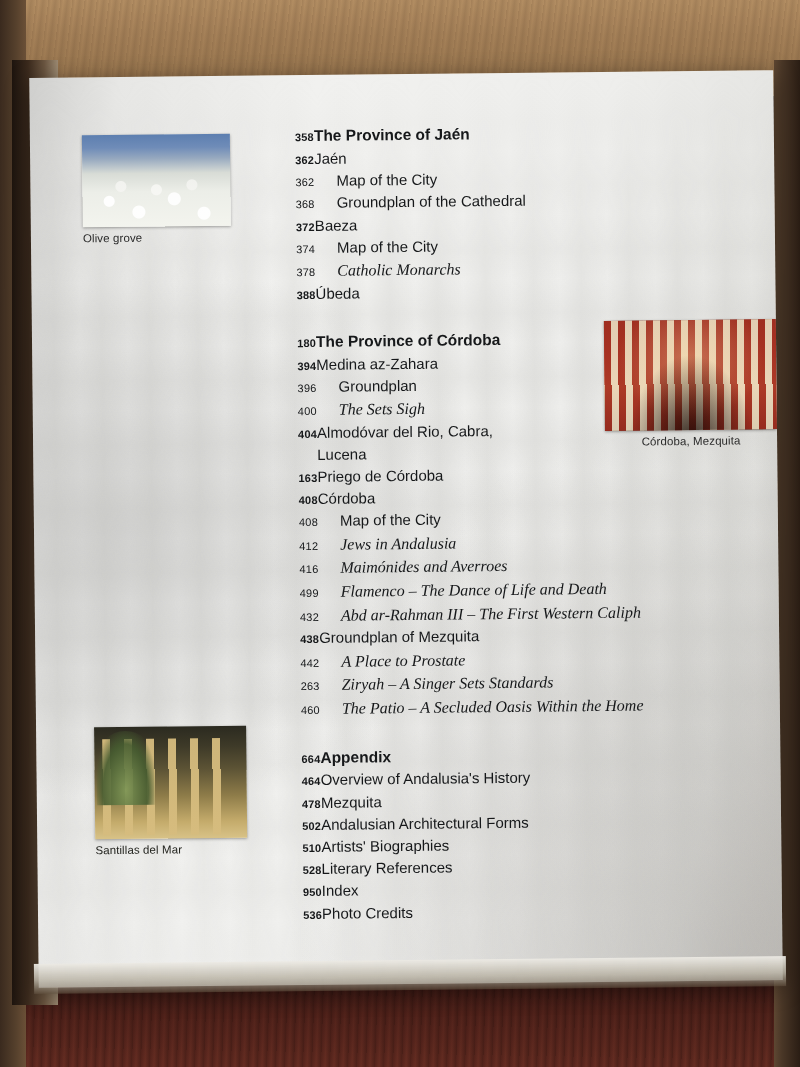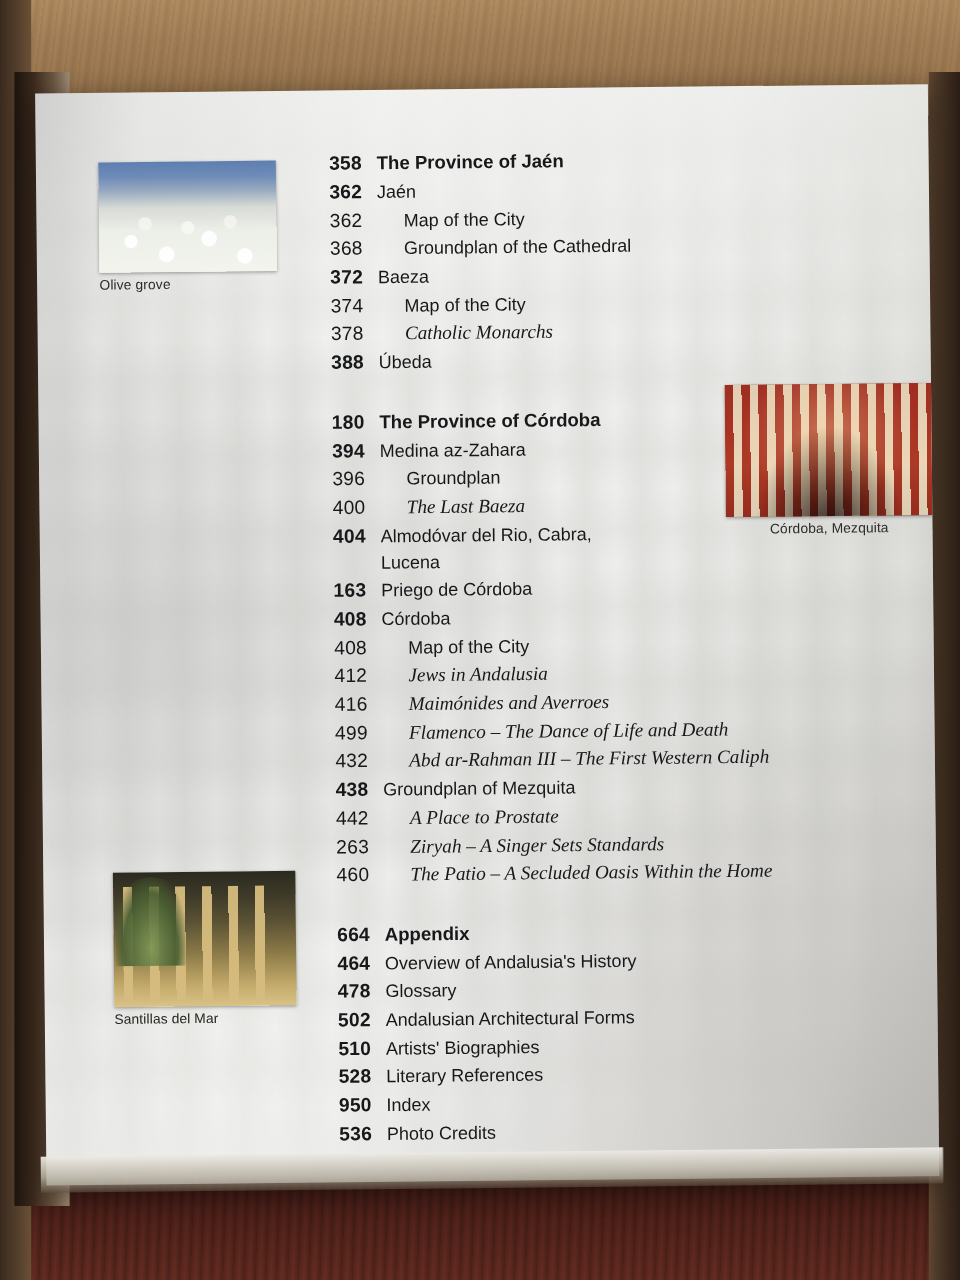--- a/index.html
+++ b/index.html
@@ -77,22 +77,22 @@
   .toc-group { margin-bottom: 26px; }
   .toc-row {
     display: flex;
     align-items: baseline;
     line-height: 1.48;
     color: #16181a;
   }
   .toc-num {
     width: 52px;
     flex: 0 0 52px;
-    text-align: center;
-    font-size: 16px;
+    text-align: right;
+    font-size: 11px;
     letter-spacing: 0.2px;
   }
   .toc-label { font-size: 15px; }
 
   .lvl-head .toc-num, .lvl-head .toc-label { font-weight: bold; }
   .lvl-head .toc-label { font-size: 15.5px; }
   .lvl-main .toc-num { font-weight: bold; }
   .lvl-main-b .toc-num { font-weight: bold; }
   .lvl-main-b .toc-label { font-weight: normal; }
   .lvl-sub .toc-label { padding-left: 22px; }
@@ -256,21 +256,21 @@
             <div class="toc-row lvl-main-b">
               <span class="toc-num">394</span>
               <span class="toc-label">Medina az-Zahara</span>
             </div>
             <div class="toc-row lvl-sub">
               <span class="toc-num">396</span>
               <span class="toc-label">Groundplan</span>
             </div>
             <div class="toc-row lvl-ital">
               <span class="toc-num">400</span>
-              <span class="toc-label">The Last Baeza</span>
+              <span class="toc-label">The Sets Sigh</span>
             </div>
             <div class="toc-row lvl-main-b">
               <span class="toc-num">404</span>
               <span class="toc-label">Almodóvar del Rio, Cabra,</span>
             </div>
             <div class="toc-row lvl-main-b">
               <span class="toc-num"></span>
               <span class="toc-label cont-label">Lucena</span>
             </div>
             <div class="toc-row lvl-main-b">
@@ -322,21 +322,21 @@
             <div class="toc-row lvl-head">
               <span class="toc-num">664</span>
               <span class="toc-label">Appendix</span>
             </div>
             <div class="toc-row lvl-main-b">
               <span class="toc-num">464</span>
               <span class="toc-label">Overview of Andalusia's History</span>
             </div>
             <div class="toc-row lvl-main-b">
               <span class="toc-num">478</span>
-              <span class="toc-label">Glossary</span>
+              <span class="toc-label">Mezquita</span>
             </div>
             <div class="toc-row lvl-main-b">
               <span class="toc-num">502</span>
               <span class="toc-label">Andalusian Architectural Forms</span>
             </div>
             <div class="toc-row lvl-main-b">
               <span class="toc-num">510</span>
               <span class="toc-label">Artists' Biographies</span>
             </div>
             <div class="toc-row lvl-main-b">

